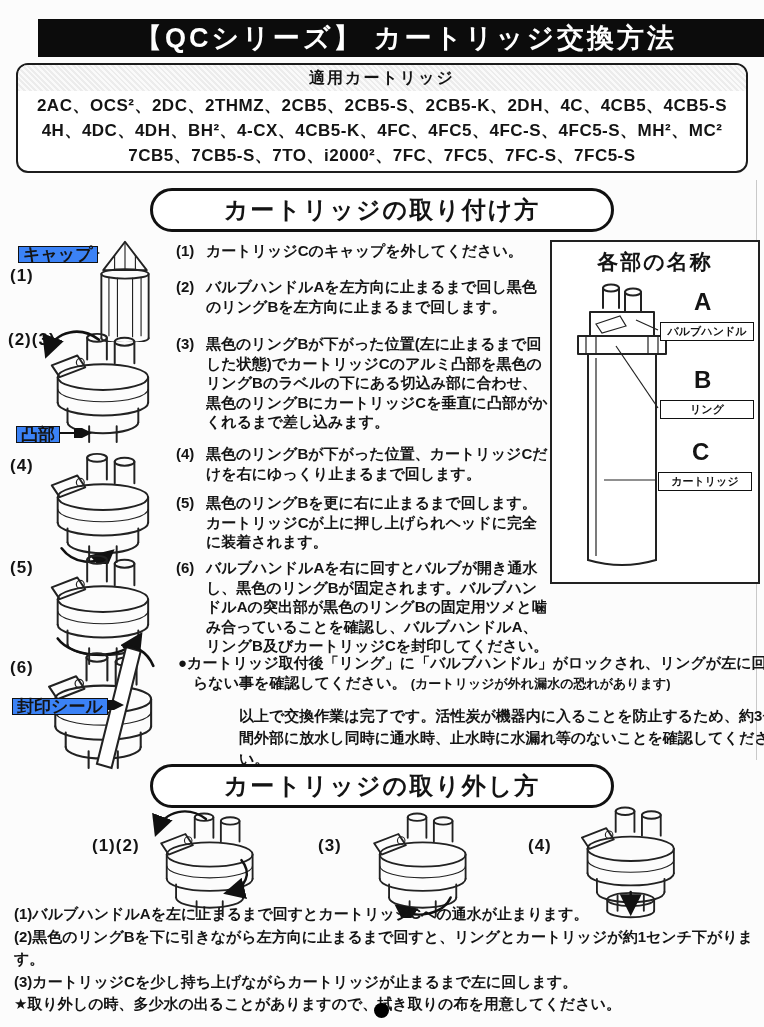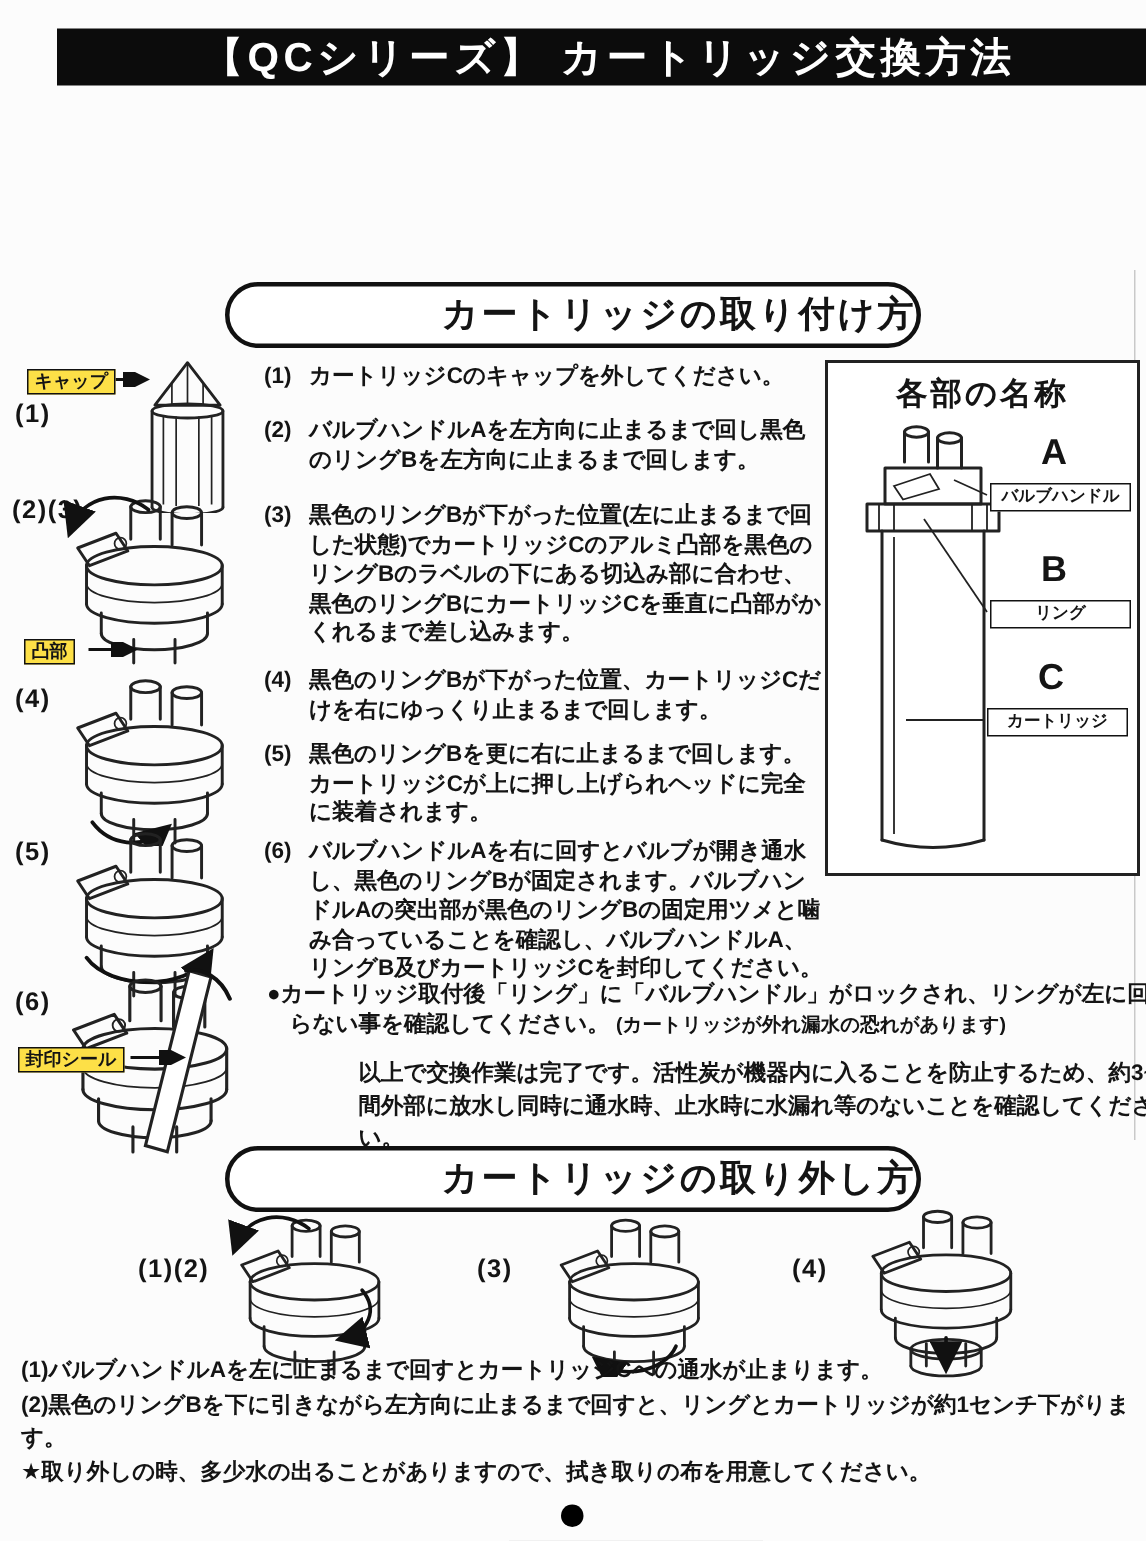--- a/index.html
+++ b/index.html
@@ -13,27 +13,27 @@
   .app-box{position:absolute;left:16px;top:63px;width:728px;height:106px;border:2px solid #1c1c1c;
            border-radius:12px;background:#fff;overflow:hidden;}
   .app-band{position:absolute;left:0;top:0;right:0;height:26px;
             background:repeating-linear-gradient(45deg,#ececec 0 2px,#fafafa 2px 4px),
                        repeating-linear-gradient(-45deg,#e6e6e6 0 2px,rgba(255,255,255,0) 2px 4px);
             text-align:center;font-size:16px;font-weight:bold;line-height:26px;letter-spacing:2px;}
   .app-lines{position:absolute;left:0;top:28px;right:0;text-align:center;
              font-weight:bold;font-size:17px;line-height:25px;letter-spacing:.5px;}
   
   .pill{position:absolute;left:150px;width:458px;height:38px;border:3px solid #111;border-radius:24px;
-        background:#fff;text-align:right;font-size:24px;font-weight:bold;line-height:38px;letter-spacing:2px;}
+        background:#fff;text-align:center;font-size:24px;font-weight:bold;line-height:38px;letter-spacing:2px;}
   .pill-install{top:188px;}
   .pill-remove{top:764px;}
   
   .fig svg,.fig{display:block;}
   .fig-num{position:absolute;font-size:17px;font-weight:bold;letter-spacing:1px;}
-  .tag{position:absolute;border:1.5px solid #111;background:#fde047;font-size:12px;font-weight:bold;
+  .tag{position:absolute;border:1.5px solid #111;background:#3b82f6;font-size:17px;font-weight:bold;
        line-height:15px;padding:0 4px;white-space:nowrap;z-index:3;}
   .stroke{stroke:#222;stroke-width:2;fill:none;stroke-linecap:round;stroke-linejoin:round;}
   .thin{stroke:#222;stroke-width:1.2;fill:none;}
   .arr{stroke:#111;stroke-width:2.6;fill:none;stroke-linecap:round;}
   
   .step{position:absolute;left:176px;width:374px;display:flex;font-size:15px;font-weight:600;line-height:19.5px;}
   .step-no{flex:0 0 30px;}
   .step-tx{flex:1;}
   .note-bullet{position:absolute;left:178px;top:653px;width:576px;font-size:15px;font-weight:600;
                line-height:20px;padding-left:15px;text-indent:-15px;}
@@ -83,20 +83,30 @@
         <path class="stroke" d="M34 98 A36 11 0 0 0 106 98"></path>
         <path class="stroke" d="M56 102 V118 M84 102 V118"></path>
       </symbol>
     </defs>
   </svg>
 
   <div class="scan-line"></div>
 
   <div class="title-bar">【QCシリーズ】 カートリッジ交換方法</div>
 
+  <div class="app-box">
+    <div class="app-band">
+      <span>適用カートリッジ</span>
+    </div>
+    <div class="app-lines">
+      <div>2AC、OCS²、2DC、2THMZ、2CB5、2CB5-S、2CB5-K、2DH、4C、4CB5、4CB5-S</div>
+      <div>4H、4DC、4DH、BH²、4-CX、4CB5-K、4FC、4FC5、4FC-S、4FC5-S、MH²、MC²</div>
+      <div>7CB5、7CB5-S、7TO、i2000²、7FC、7FC5、7FC-S、7FC5-S</div>
+    </div>
+  </div>
 
   <div class="pill pill-install">カートリッジの取り付け方</div>
 
   <div class="tag" style="left:18px;top:246px;">キャップ</div>
   <svg class="abs" style="left:76px;top:248px;" width="26" height="10">
     <line x1="1" y1="5" x2="18" y2="5" stroke="#111" stroke-width="2" marker-end="url(#ah)"></line>
   </svg>
   <svg class="abs fig" style="left:82px;top:238px;" width="86" height="104" viewBox="0 0 90 110">
     <use href="#sym-cart-top"></use>
   </svg>
@@ -212,17 +222,18 @@
     <use href="#sym-head" width="130" height="120"></use>
     <ellipse class="stroke" cx="70" cy="106" rx="25" ry="7" fill="#fff"></ellipse>
     <path class="stroke" d="M45 106 V118 M95 106 V118"></path>
     <path class="stroke" d="M45 118 A25 7 0 0 0 95 118"></path>
     <path class="arr" d="M70 98 V116" marker-end="url(#ah)"></path>
   </svg>
 
   <div class="rem-steps">
     <div>(1)バルブハンドルAを左に止まるまで回すとカートリッジCへの通水が止まります。</div>
     <div>(2)黒色のリングBを下に引きながら左方向に止まるまで回すと、リングとカートリッジが約1センチ下がります。</div>
+    <div>(3)カートリッジCを少し持ち上げながらカートリッジが止まるまで左に回します。</div>
     <div>★取り外しの時、多少水の出ることがありますので、拭き取りの布を用意してください。</div>
   </div>
 
   <div class="dot"></div>
 </div>
 
 </body></html>

